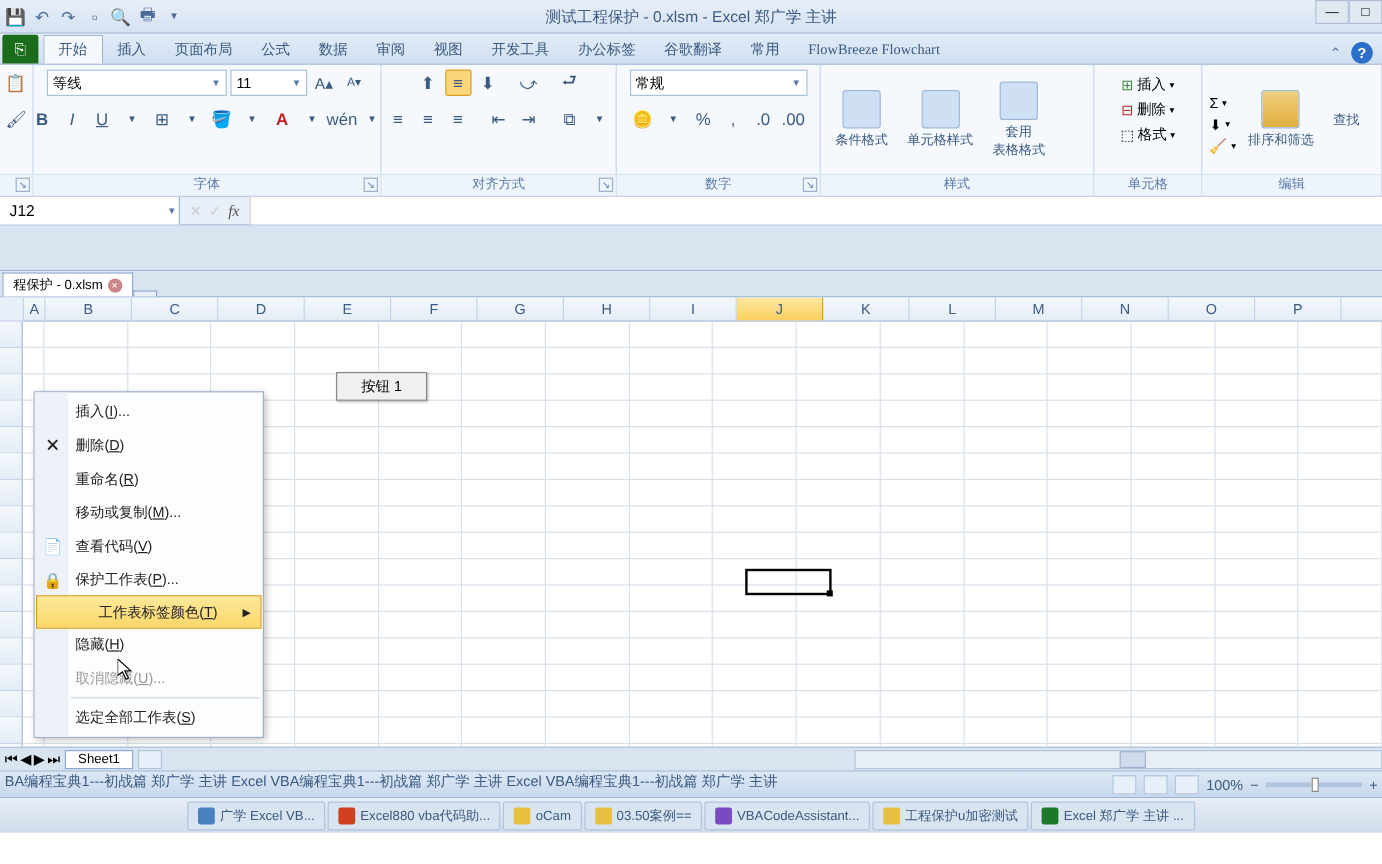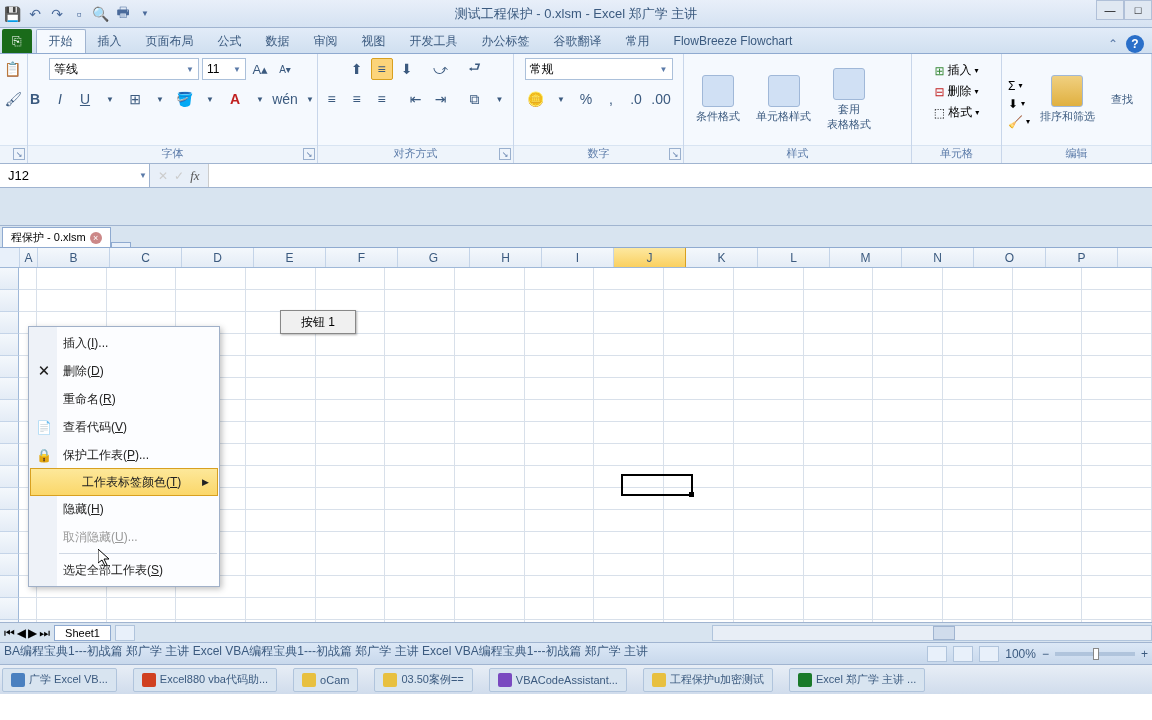--- a/index.html
+++ b/index.html
@@ -9,39 +9,39 @@
 .titlebar { height: 28px; background: linear-gradient(#e8eff9, #d5e2f2); display: flex; align-items: center; position: relative; border-bottom: 1px solid #a0b4d0; }
 .qat { display: flex; gap: 4px; padding-left: 4px; align-items: center; }
 .qat-icon { width: 18px; height: 18px; display: flex; align-items: center; justify-content: center; color: #4a6a9a; font-size: 14px; cursor: pointer; }
 .title-text { position: absolute; left: 50%; transform: translateX(-50%); color: #3b5a7f; font-size: 13px; }
 .win-controls { position: absolute; right: 0; top: 0; display: flex; }
 .win-btn { width: 28px; height: 20px; background: #e0e8f2; border: 1px solid #b0c0d8; display: flex; align-items: center; justify-content: center; font-size: 11px; }
 
 
 .tabbar { height: 26px; background: linear-gradient(#e2ecf8, #d0dff0); display: flex; align-items: flex-end; border-bottom: 1px solid #8faad0; padding-left: 2px; }
 .file-tab { background: #1a6b1a; color: #fff; padding: 4px 10px; height: 24px; display: flex; align-items: center; border-radius: 2px 2px 0 0; margin-right: 4px; }
-.tab { padding: 4px 12px; color: #3b5a7f; height: 24px; display: flex; align-items: center; cursor: pointer; }
+.tab { padding: 4px 12px; color: #3b5a7f; height: 24px; display: flex; align-items: center; cursor: pointer; font-family: Liberation Serif, serif; }
 .tab.active { background: #f5f9fe; border: 1px solid #a0b4d0; border-bottom: none; border-radius: 2px 2px 0 0; }
 .tab-right { margin-left: auto; display: flex; align-items: center; gap: 8px; padding-right: 8px; }
 .help-icon { width: 18px; height: 18px; background: #2a6fc9; color: #fff; border-radius: 50%; display: flex; align-items: center; justify-content: center; font-size: 12px; font-weight: bold; }
 
 
 .ribbon { height: 110px; background: #f5f9fe; border-bottom: 1px solid #a0b4d0; display: flex; }
 .ribbon-group { border-right: 1px solid #c8d6ea; display: flex; flex-direction: column; }
 .ribbon-group-content { flex: 1; display: flex; align-items: center; padding: 4px 6px; gap: 4px; }
 .ribbon-group-label { height: 18px; text-align: center; color: #5a7aa8; font-size: 11px; background: #eef4fb; border-top: 1px solid #d8e4f2; position: relative; }
 .ribbon-group-label .launcher { position: absolute; right: 2px; top: 2px; width: 12px; height: 12px; border: 1px solid #9ab0ce; font-size: 8px; display: flex; align-items: center; justify-content: center; }
 .clipboard-group { width: 28px; }
 .r-btn { width: 22px; height: 22px; display: flex; align-items: center; justify-content: center; border: 1px solid transparent; border-radius: 2px; cursor: pointer; font-size: 14px; color: #3b5a7f; }
 .r-btn.active { background: #fcd47a; border-color: #d8a020; }
 .r-large { display: flex; flex-direction: column; align-items: center; padding: 4px 6px; cursor: pointer; font-size: 11px; color: #3b5a7f; gap: 2px; }
 .r-large-icon { width: 32px; height: 32px; background: #d0e0f4; border: 1px solid #a0b8d8; border-radius: 3px; }
 .font-box { border: 1px solid #abc0da; background: #fff; height: 22px; padding: 0 4px; display: flex; align-items: center; font-size: 12px; min-width: 0; }
 .font-box.name { width: 150px; }
-.font-box.size { width: 44px; }
+.font-box.size { width: 64px; }
 .dd { font-size: 8px; color: #5a7aa8; margin-left: auto; }
 .col { display: flex; flex-direction: column; gap: 8px; }
 .row { display: flex; gap: 3px; align-items: center; }
 
 
 .namebar { height: 24px; border-bottom: 1px solid #a0b4d0; display: flex; align-items: stretch; background: #e8eff8; }
 .namebox { width: 150px; border-right: 1px solid #a0b4d0; display: flex; align-items: center; padding: 0 8px; background: #fff; font-size: 13px; position: relative; }
 .namebox .dd2 { position: absolute; right: 2px; font-size: 8px; color: #5a7aa8; }
 .fx-btns { display: flex; align-items: center; gap: 6px; padding: 0 8px; color: #888; }
 .fx-label { font-style: italic; font-family: "Times New Roman"; font-size: 13px; color: #555; }
@@ -92,21 +92,21 @@
 .scrollbar-thumb { position: absolute; left: 220px; width: 22px; height: 14px; background: #d0dcec; border: 1px solid #a0b4d0; }
 
 
 .statusbar { height: 22px; background: linear-gradient(#dce8f6, #c8d8ec); display: flex; font-size: 12px; color: #3b5a7f; padding: 0 4px; border-top: 1px solid #a0b4d0; }
 .status-right { margin-left: auto; display: flex; align-items: center; gap: 6px; }
 .view-btn { width: 20px; height: 16px; border: 1px solid #b0c4dc; background: #e8f0fa; }
 .zoom-slider { width: 80px; height: 4px; background: #b0c4dc; position: relative; }
 .zoom-thumb { position: absolute; left: 38px; top: -4px; width: 6px; height: 12px; background: #fff; border: 1px solid #888; }
 
 
-.taskbar { height: 30px; background: linear-gradient(#e8eef6, #d0dcec); display: flex; align-items: center; gap: 16px; padding: 0 2px; border-top: 1px solid #a0b4d0; }
+.taskbar { height: 30px; background: linear-gradient(#e8eef6, #d0dcec); display: flex; align-items: center; gap: 2px; padding: 0 2px; border-top: 1px solid #a0b4d0; justify-content: center; }
 .task-item { height: 24px; padding: 0 8px; background: #d8e4f0; border: 1px solid #b0c4dc; border-radius: 2px; display: flex; align-items: center; gap: 4px; font-size: 11px; color: #3b5a7f; max-width: 160px; overflow: hidden; white-space: nowrap; }
 .task-icon { width: 14px; height: 14px; background: #4a80c0; border-radius: 2px; }
 
 .underline { text-decoration: underline; }
 
 
 .cursor-arrow { position: absolute; left: 98px; top: 549px; width: 16px; height: 20px; z-index: 1000; pointer-events: none; }
 </style>
 </head>
 <body>
@@ -701,20 +701,23 @@
         <span>插入(<span class="underline">I</span>)...</span>
       </div>
     <div class="ctx-item">
         <span class="mi-icon">🗙</span>
         <span>删除(<span class="underline">D</span>)</span>
       </div>
     <div class="ctx-item">
         <span>重命名(<span class="underline">R</span>)</span>
       </div>
     <div class="ctx-item">
+        <span>移动或复制(<span class="underline">M</span>)...</span>
+      </div>
+    <div class="ctx-item">
         <span class="mi-icon">📄</span>
         <span>查看代码(<span class="underline">V</span>)</span>
       </div>
     <div class="ctx-item">
         <span class="mi-icon">🔒</span>
         <span>保护工作表(<span class="underline">P</span>)...</span>
       </div>
     <div class="ctx-item hover">
         <span>工作表标签颜色(<span class="underline">T</span>)</span>
         <span class="arrow">▶</span>

